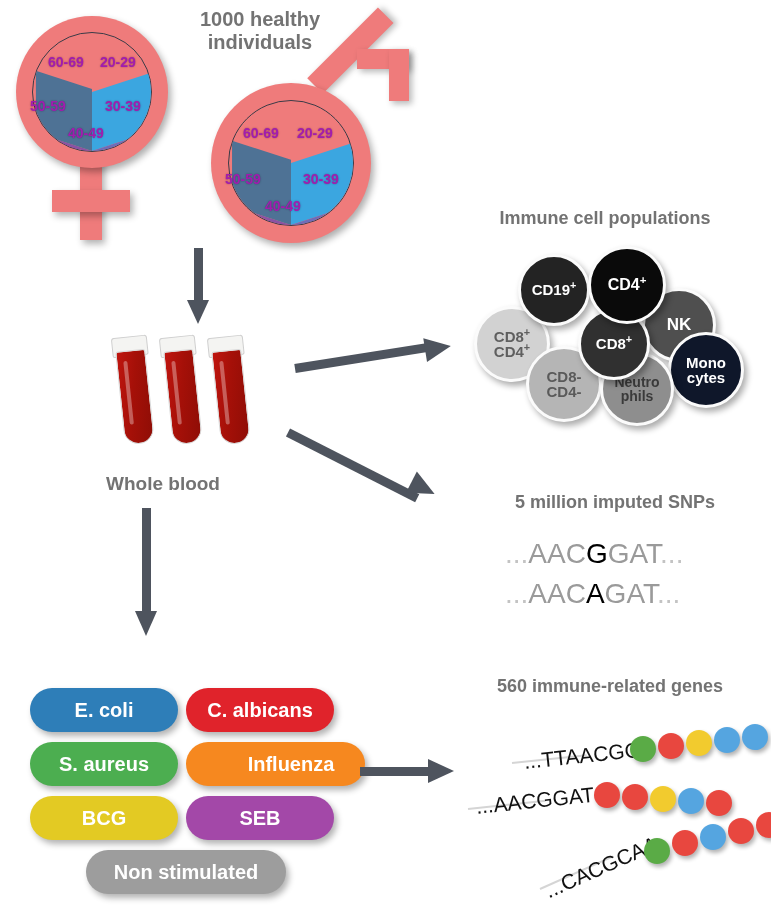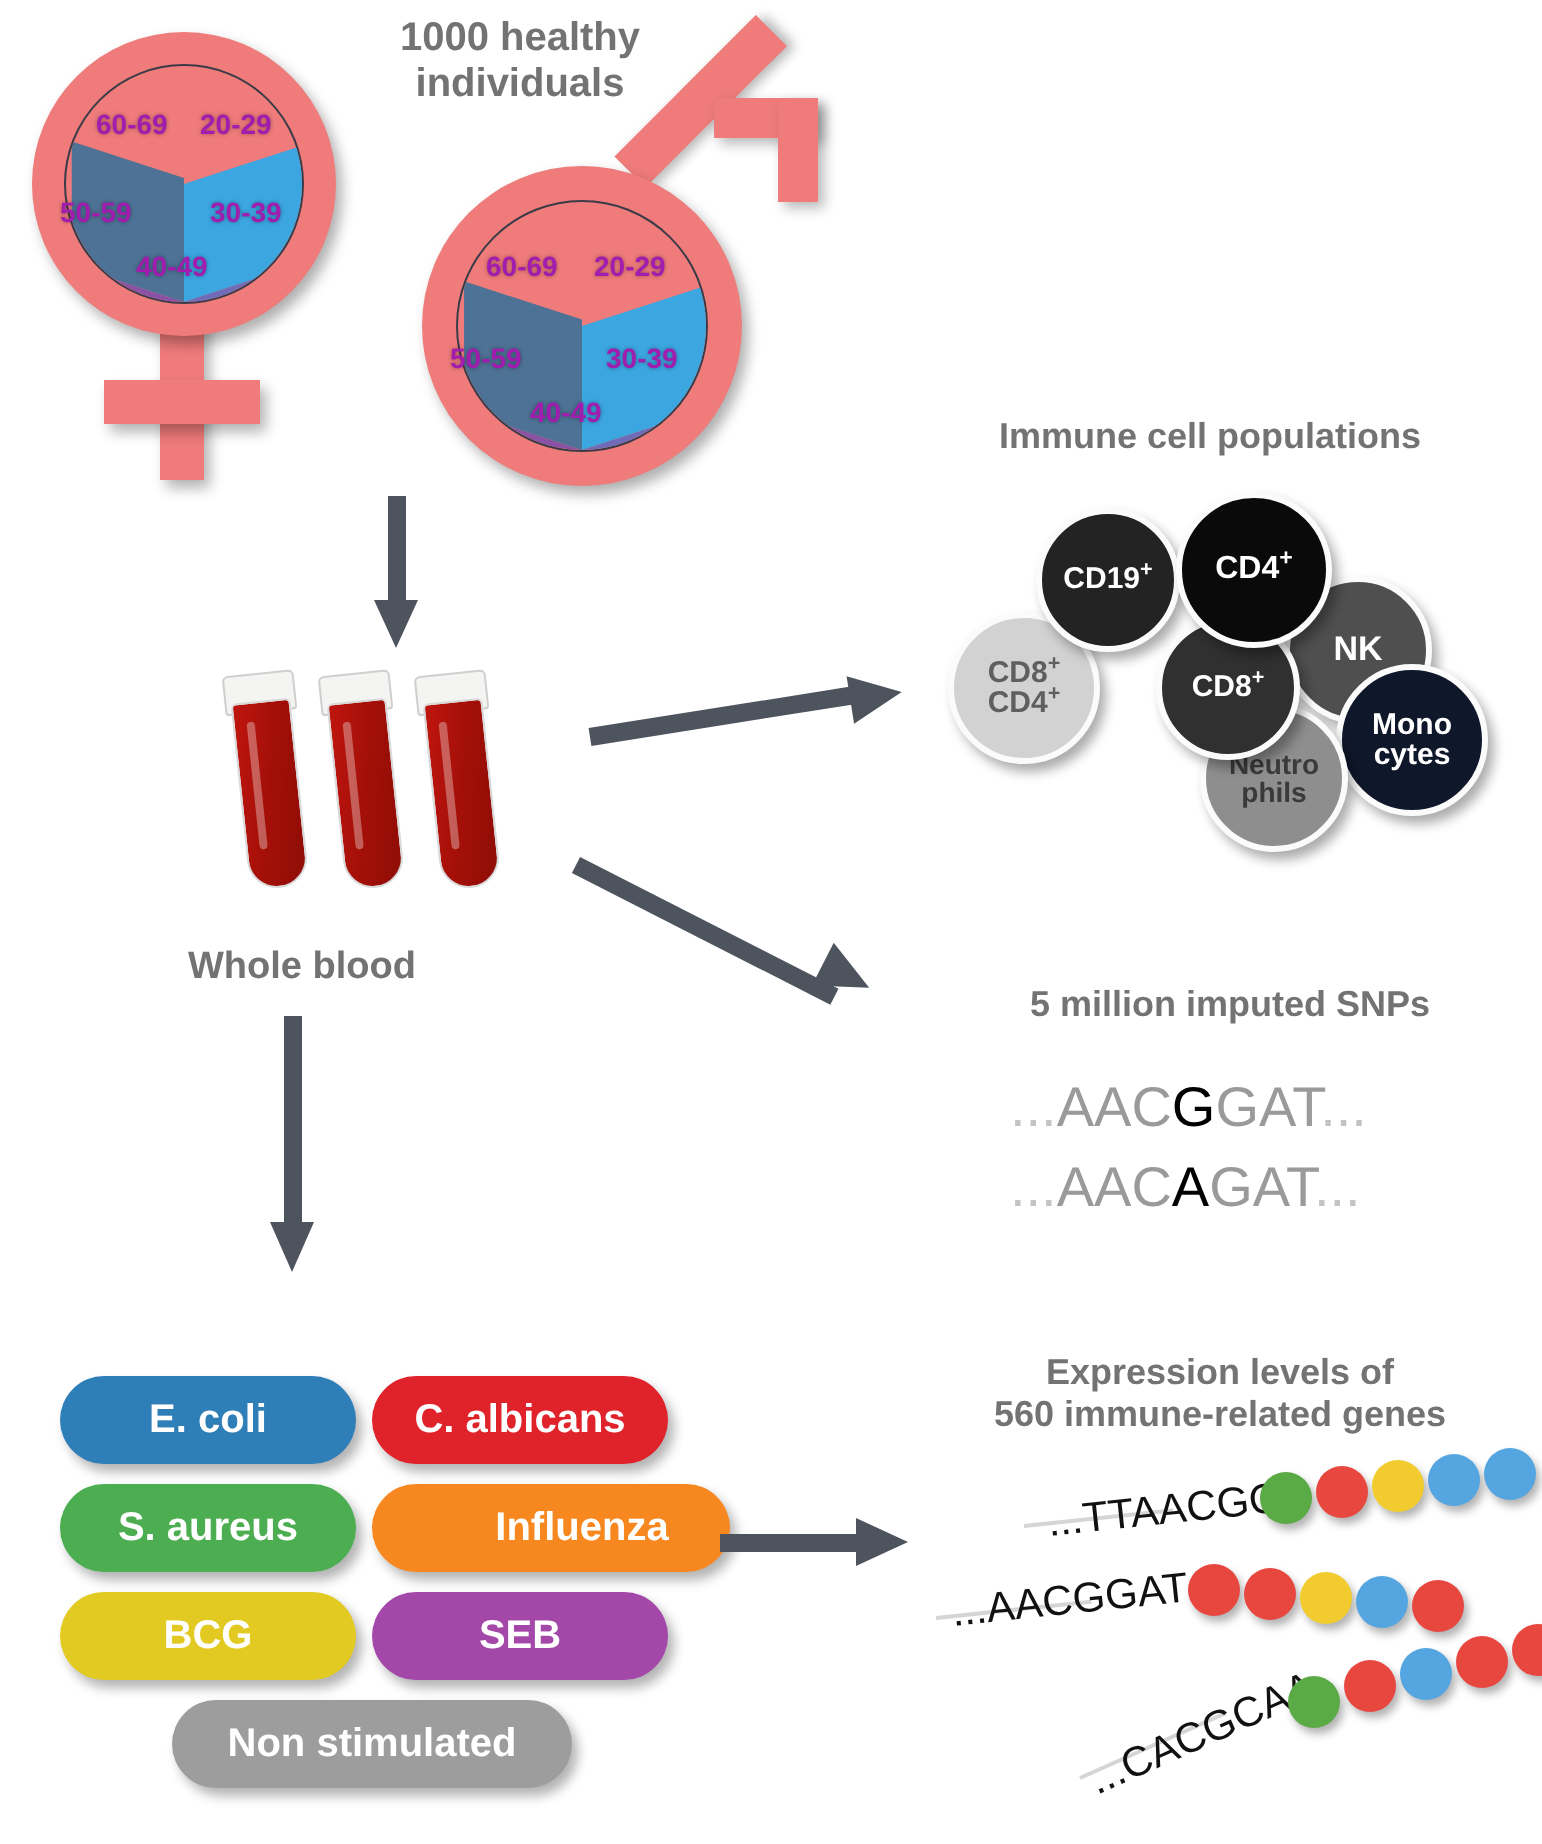--- a/index.html
+++ b/index.html
@@ -121,21 +121,21 @@
     <div class="tcap" style="left:-3px;top:-2px;"></div>
     <div class="tbody" style="left:0px;top:12px;"></div>
     <div class="tshine" style="left:7px;top:22px;"></div>
   </div>
   <div style="position:absolute;left:100px;top:4px;transform:rotate(-6deg);">
     <div class="tcap" style="left:-3px;top:-2px;"></div>
     <div class="tbody" style="left:0px;top:12px;"></div>
     <div class="tshine" style="left:7px;top:22px;"></div>
   </div>
 </div>
-<div class="ttl abs" style="left:76px;top:473px;width:150px;font-size:19px;">Whole blood</div>
+<div class="ttl abs" style="left:88px;top:473px;width:150px;font-size:19px;">Whole blood</div>
 
 <div class="arrow" style="left:295px;top:330px;width:165px;height:50px;">
   <div class="ashaft" style="left:0;top:34px;width:135px;height:9px;transform:rotate(-9deg);transform-origin:0 50%;"></div>
   <div class="ahead" style="left:130px;top:6px;border-top:12px solid transparent;border-bottom:12px solid transparent;border-left:26px solid #4e545e;transform:rotate(-9deg);"></div>
 </div>
 
 <div class="arrow" style="left:288px;top:428px;width:175px;height:110px;">
   <div class="ashaft" style="left:0;top:0;width:145px;height:9px;transform:rotate(27deg);transform-origin:0 50%;"></div>
   <div class="ahead" style="left:122px;top:48px;border-top:12px solid transparent;border-bottom:12px solid transparent;border-left:26px solid #4e545e;transform:rotate(27deg);"></div>
 </div>
@@ -161,20 +161,24 @@
   <div class="cell" style="left:172px;top:48px;width:74px;height:74px;background:#4f4f4f;color:#fff;font-size:17px;z-index:2;">
     <span>NK</span>
   </div>
   <div class="cell" style="left:108px;top:68px;width:72px;height:72px;background:#303030;color:#fff;font-size:15px;z-index:4;">
     <span><span>CD8</span><sup>+</sup></span>
   </div>
   <div class="cell" style="left:198px;top:92px;width:76px;height:76px;background:#0f172a;color:#fff;font-size:15px;flex-direction:column;z-index:3;">
     <span>Mono</span>
     <span>cytes</span>
   </div>
+  <div class="cell" style="left:56px;top:106px;width:76px;height:76px;background:#b5b5b5;color:#5a5a5a;font-size:15px;flex-direction:column;z-index:2;">
+    <span>CD8-</span>
+    <span>CD4-</span>
+  </div>
   <div class="cell" style="left:130px;top:112px;width:74px;height:74px;background:#8e8e8e;color:#3a3a3a;font-size:14px;flex-direction:column;z-index:3;">
     <span>Neutro</span>
     <span>phils</span>
   </div>
 </div>
 
 <div class="ttl abs" style="left:470px;top:492px;width:290px;font-size:18px;">5 million imputed SNPs</div>
 <div class="snpline" style="left:505px;top:538px;font-size:28px;">
   <span class="dim">...</span><span class="mid">AAC</span><span class="hit">G</span><span class="mid">GAT</span><span class="dim">...</span>
 </div>
@@ -203,21 +207,20 @@
 <div class="stim" style="left:86px;top:850px;width:200px;height:44px;background:#9d9d9d;font-size:20px;">
   <span>Non stimulated</span>
   </div>
 
 <div class="arrow" style="left:360px;top:758px;width:110px;height:30px;">
   <div class="ashaft" style="left:0;top:9px;width:72px;height:9px;"></div>
   <div class="ahead" style="left:68px;top:1px;border-top:12px solid transparent;border-bottom:12px solid transparent;border-left:26px solid #4e545e;"></div>
 </div>
 
 <div class="ttl abs" style="left:455px;top:676px;width:310px;font-size:18px;">
-  <div>Expression levels of</div>
   <div>560 immune-related genes</div>
 </div>
 
 <div class="strand" style="left:512px;top:740px;width:260px;height:50px;">
   <div class="sline" style="left:0;top:22px;width:75px;transform:rotate(-6deg);"></div>
   <div class="sseq" style="left:12px;top:10px;font-size:21px;transform:rotate(-6deg);">...TTAACGG</div>
   <div class="dot" style="left:118px;top:-4px;width:26px;height:26px;background:#5aab46;"></div>
   <div class="dot" style="left:146px;top:-7px;width:26px;height:26px;background:#e8473f;"></div>
   <div class="dot" style="left:174px;top:-10px;width:26px;height:26px;background:#f2cb2e;"></div>
   <div class="dot" style="left:202px;top:-13px;width:26px;height:26px;background:#55a5e0;"></div>

